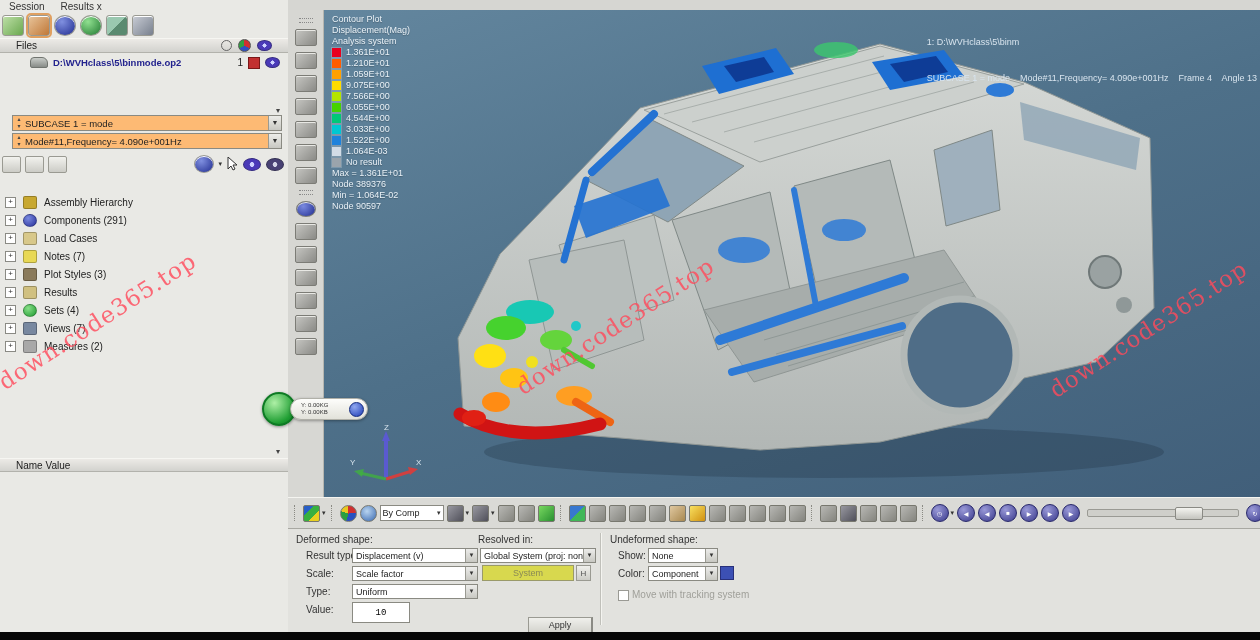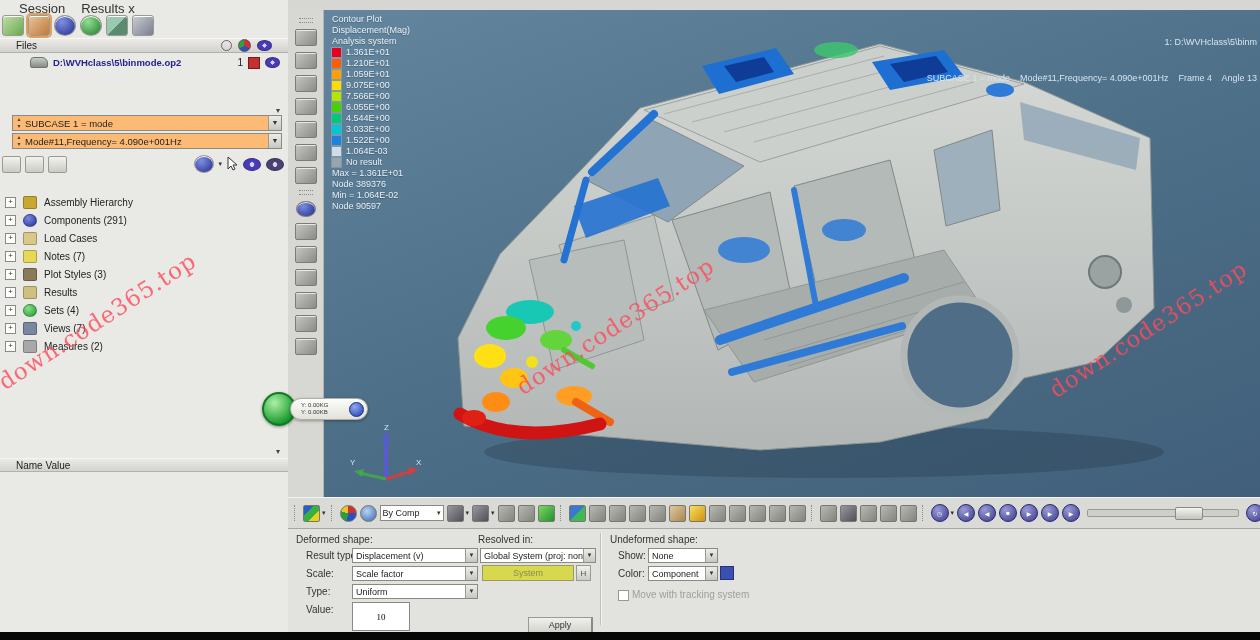--- a/index.html
+++ b/index.html
@@ -2,21 +2,21 @@
 <html><head>
 <meta charset="utf-8">
 <style>
   html,body{margin:0;padding:0}
   body{position:relative;width:1260px;height:640px;overflow:hidden;background:#e7e7e3;
        font-family:"Liberation Sans",sans-serif;font-size:10px;color:#222;-webkit-font-smoothing:antialiased}
   .abs{position:absolute}
 
   
   #left-panel{position:absolute;left:0;top:0;width:288px;height:632px;background:#e9e9e5;border-right:1px solid #a6a6a0}
-  .tabs{position:absolute;left:12px;top:0;height:13px;display:flex;gap:10px;padding:1px 4px;font-size:13px;color:#333}
+  .tabs{position:absolute;left:2px;top:0;height:13px;display:flex;gap:10px;padding:1px 4px;font-size:10px;color:#333}
   .tab{padding:0 3px}
   .ltb{position:absolute;left:2px;top:14px;height:22px;display:flex;gap:4px;align-items:center}
   .mti{width:20px;height:19px;border-radius:3px;border:1px solid #9a9a92;box-shadow:inset 0 1px 0 #fff}
   .i-open{background:linear-gradient(135deg,#bfe0a8,#6aa84f)}
   .i-save{background:linear-gradient(135deg,#e8c49a,#c07838);outline:2px solid #e0a060}
   .i-bsphere{background:radial-gradient(circle at 35% 30%,#8090e0,#202c90);border-radius:50%}
   .i-gsphere{background:radial-gradient(circle at 35% 30%,#90e090,#207830);border-radius:50%}
   .i-cubes{background:linear-gradient(135deg,#9ac8b0 50%,#5a8a70 50%)}
   .i-gear{background:linear-gradient(135deg,#c8ccd4,#78808e)}
   .hdr{background:linear-gradient(#eceae6,#d2d2ce);border-top:1px solid #f6f6f2;border-bottom:1px solid #b2b2ac;
@@ -51,21 +51,21 @@
   #vtb{position:absolute;left:288px;top:10px;width:36px;height:487px;background:#d7d7d3;border-right:1px solid #b6b6b0;
        display:flex;flex-direction:column;align-items:center;gap:6px;padding-top:8px;box-sizing:border-box}
   .vti{width:20px;height:15px;background:linear-gradient(135deg,#c6c6c2,#8a8a86);border:1px solid #7c7c76;border-radius:2px;box-shadow:inset 0 1px 0 #e8e8e4}
   .vti.blue{background:radial-gradient(circle at 35% 30%,#7a8ae0,#202c90);border-radius:50%;width:18px;height:14px}
   .grip-v{width:14px;height:3px;border-top:1px dotted #888;border-bottom:1px dotted #888}
   #gfx{position:absolute;left:324px;top:10px;width:936px;height:487px;overflow:hidden;
        background:linear-gradient(160deg,#63869e 0%,#4e7089 48%,#415f7a 100%)}
   #legend{position:absolute;left:8px;top:4px;color:#e9f1f7;font-size:9px;line-height:11px;text-shadow:0 1px 1px rgba(0,0,0,.25)}
   .legrow{display:flex;align-items:center;height:11px}
   .chip{width:9px;height:9px;margin-right:5px;outline:1px solid rgba(255,255,255,.2)}
-  #vhead{position:absolute;right:3px;top:2px;text-align:right;color:#d8e4ee;font-size:9px;line-height:12px;white-space:pre}
+  #vhead{position:absolute;right:3px;top:2px;text-align:left;color:#d8e4ee;font-size:9px;line-height:12px;white-space:pre}
   #triad{position:absolute;left:22px;bottom:8px}
   
   #measure{position:absolute;left:262px;top:392px;display:flex;align-items:center;z-index:5}
   .msphere{width:30px;height:30px;border-radius:50%;background:radial-gradient(circle at 35% 30%,#aef0a6,#1e9e32 70%,#0c6e1e);border:2px solid #0e7a24;box-shadow:0 1px 3px rgba(0,0,0,.4)}
   .mpill{margin-left:-6px;width:78px;height:22px;background:linear-gradient(#fdfdfb,#e2e2da);border:1px solid #b0b0a8;border-radius:11px;
          display:flex;align-items:center;box-shadow:0 1px 3px rgba(0,0,0,.35);padding:0 3px 0 10px;box-sizing:border-box}
   .mtxt{flex:1;font-size:6px;line-height:7px;color:#333;white-space:nowrap}
   .morb{width:13px;height:13px;border-radius:50%;background:radial-gradient(circle at 35% 30%,#90a8f0,#1e3cb4);border:1px solid #122a80}
 
   
@@ -95,21 +95,21 @@
   .slogo{width:19px;height:19px;background:linear-gradient(135deg,#f09038,#d86010);border-radius:4px;color:#fff;font-weight:bold;
          font-size:14px;font-style:italic;display:flex;align-items:center;justify-content:center;flex:none}
 
   
   #bpanel{position:absolute;left:288px;top:529px;width:972px;height:103px;background:#e2e2de}
   .plabel{position:absolute;font-size:10px;color:#333;white-space:nowrap}
   .psel{position:absolute;height:13px;background:#fff;border:1px solid #8a8a82;display:flex;align-items:center;
         font-size:9px;padding:0 3px;white-space:nowrap;overflow:hidden}
   .psel .dd{position:absolute;right:0;top:0;width:11px;height:100%;background:linear-gradient(#ececea,#c8c8c2);border-left:1px solid #9a9a92;
         font-size:6px;line-height:12px;text-align:center;color:#333}
-  .pinput{position:absolute;height:29px;background:#fff;border:1px solid #8a8a82;font-size:9px;font-family:Liberation Serif, serif;padding:0 3px;box-sizing:border-box}
+  .pinput{position:absolute;height:21px;background:#fff;border:1px solid #8a8a82;font-size:9px;font-family:Liberation Mono, monospace;padding:0 3px;box-sizing:border-box}
   #sysbtn{position:absolute;left:194px;top:36px;width:90px;height:14px;border:1px solid #9a9a6a;color:#8a8a55;
           font-size:9px;display:flex;align-items:center;justify-content:center}
   #hbtn{position:absolute;left:288px;top:36px;width:13px;height:14px;background:linear-gradient(#f0f0ec,#ccccc6);border:1px solid #9a9a92;
         font-size:8px;display:flex;align-items:center;justify-content:center;color:#555}
   .vdiv{position:absolute;left:312px;top:4px;width:1px;height:92px;background:#c0c0ba;box-shadow:1px 0 0 #f4f4f0}
   .chk{position:absolute;width:9px;height:9px;background:#fff;border:1px solid #9a9a94}
   #applybtn{position:absolute;left:240px;top:88px;width:62px;height:14px;background:linear-gradient(#f0f0ec,#d4d4ce);
             border:1px solid #9a9a92;border-bottom:2px solid #6a6a64;border-right:2px solid #8a8a84;
             font-size:9px;display:flex;align-items:center;justify-content:center;color:#333}
   #blackbar{position:absolute;left:0;top:632px;width:1260px;height:8px;background:#060606}

